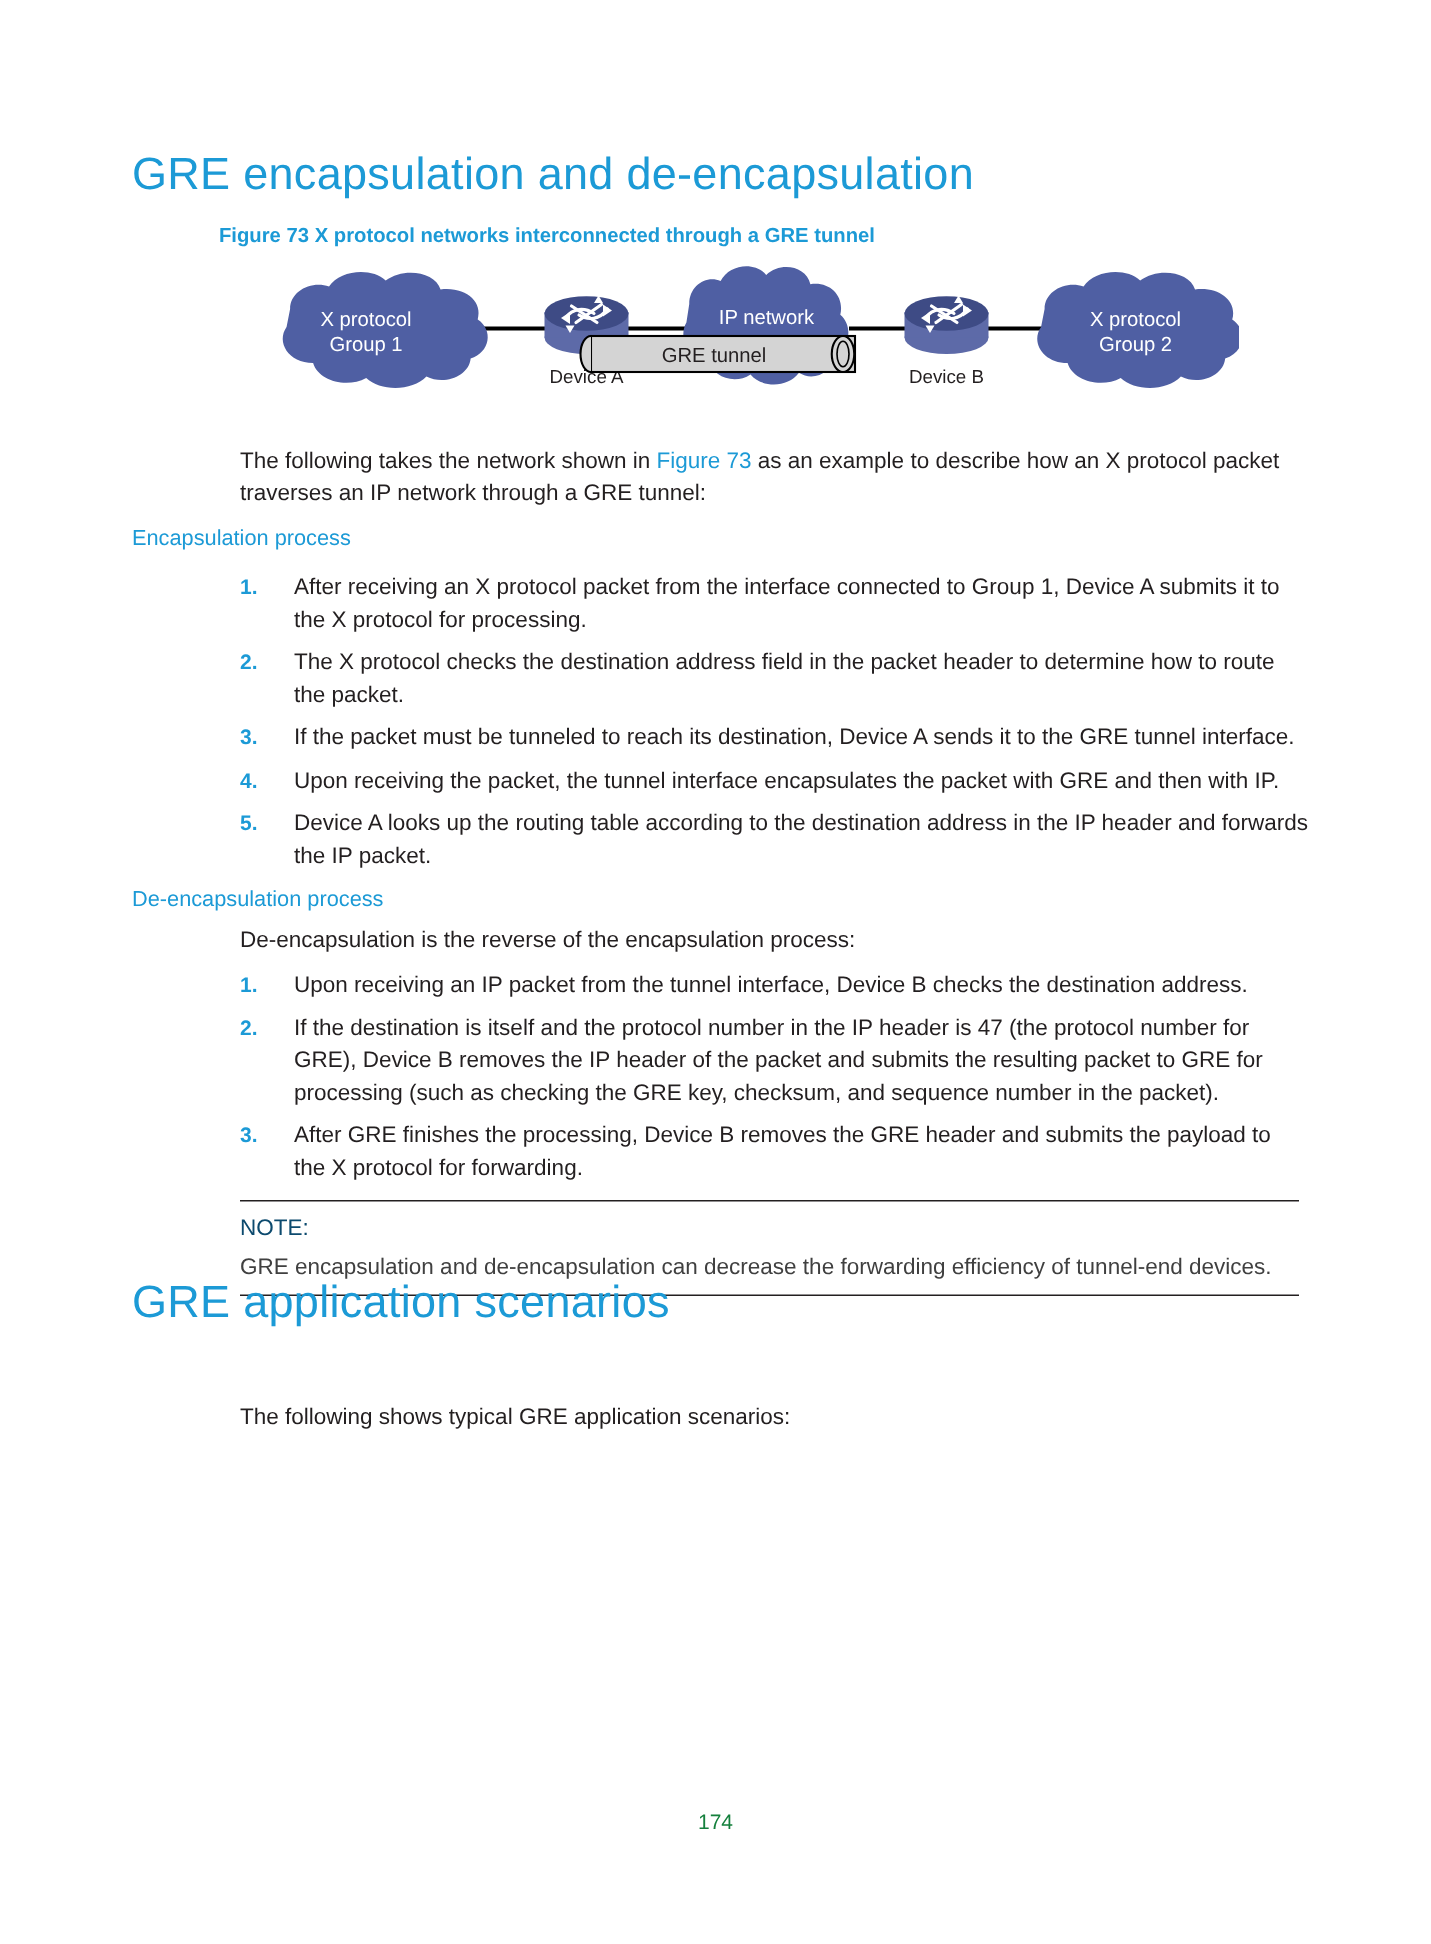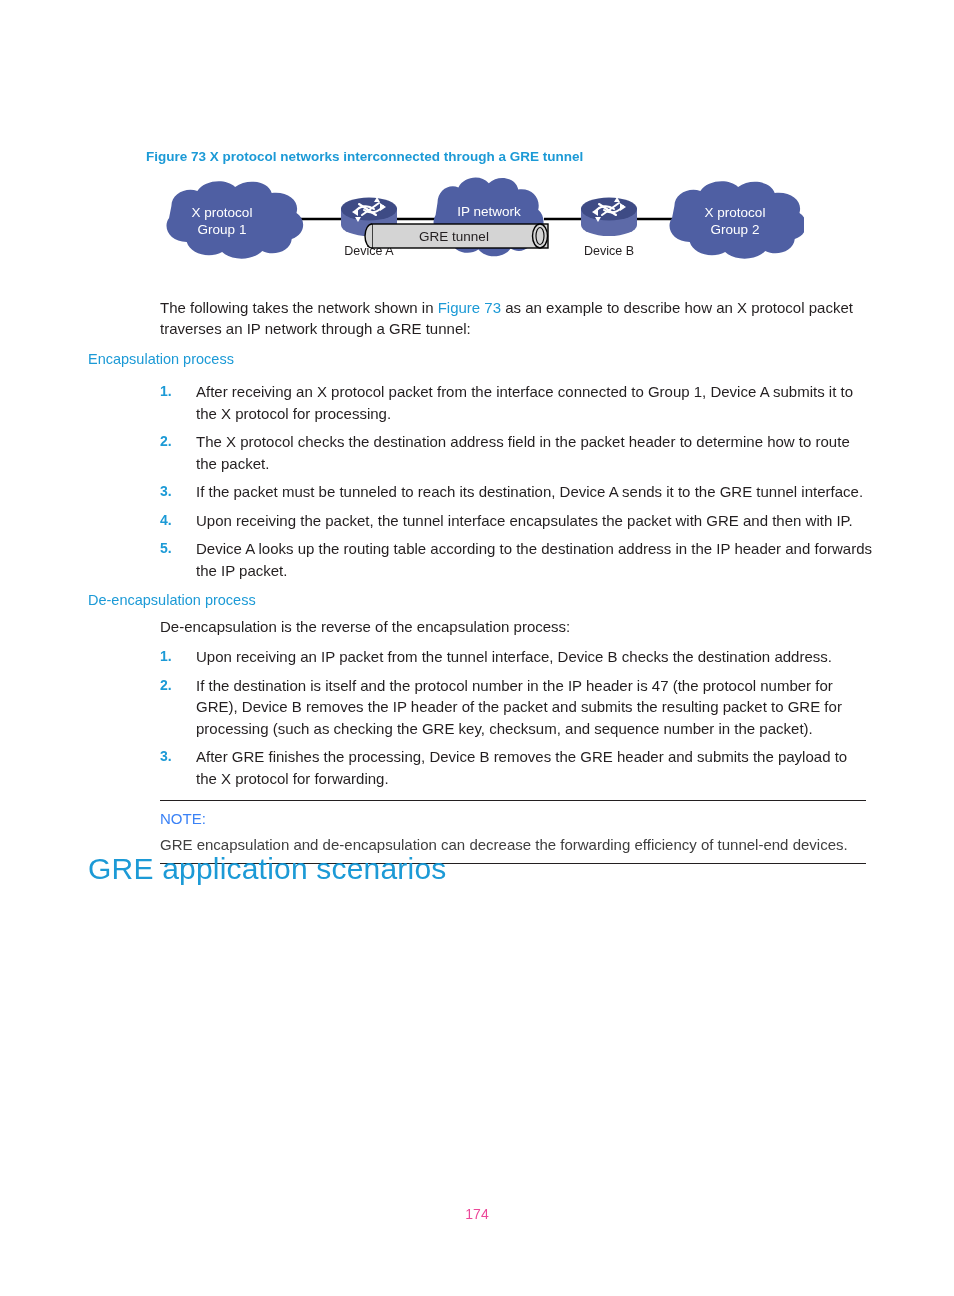--- a/index.html
+++ b/index.html
@@ -112,44 +112,44 @@
     position: absolute;
     left: 160px;
     top: 800px;
     width: 706px;
     border-top: 1.4px solid #231f20;
     border-bottom: 1.4px solid #231f20;
     padding: 9px 0 8px 0;
   }
   .note-label {
     font-size: 15px;
-    color: #3b82f6;
+    color: #0c4a6e;
     margin-bottom: 8px;
   }
   .note-text {
     font-size: 15px;
     line-height: 20px;
     color: #404040;
   }
 
   
   .page-number {
     position: absolute;
     left: 0;
     right: 0;
     top: 1206px;
     text-align: center;
     font-size: 14px;
-    color: #ec4899;
+    color: #15803d;
   }
 
   
   .figure {
     position: absolute;
-    left: 144px;
+    left: 166px;
     top: 172px;
     width: 660px;
     height: 105px;
   }
   .figure svg { display: block; }
 
   .cloud-label {
     font-family: "Liberation Sans", sans-serif;
     font-size: 13.5px;
     fill: #ffffff;
@@ -163,20 +163,21 @@
     font-family: "Liberation Sans", sans-serif;
     font-size: 13.5px;
     fill: #231f20;
   }
 </style>
 </head>
 <body>
 
 <div class="page">
 
+  <div class="h1 h1-gre-encap">GRE encapsulation and de-encapsulation</div>
 
   <div class="fig-caption">Figure 73 X protocol networks interconnected through a GRE tunnel</div>
 
   <div class="figure">
     <svg width="660" height="105" viewBox="0 0 660 105" xmlns="http://www.w3.org/2000/svg">
       <defs>
 
         <g id="cloudshape">
           <path d="M30 34
                    C30 22, 42 15, 52 19
@@ -316,16 +317,17 @@
     </div>
   </div>
 
   <div class="note-box">
     <div class="note-label">NOTE:</div>
     <div class="note-text">GRE encapsulation and de-encapsulation can decrease the forwarding efficiency of tunnel-end devices.</div>
   </div>
 
   <div class="h1 h1-gre-app">GRE application scenarios</div>
 
+  <div class="body-text p-app-lead">The following shows typical GRE application scenarios:</div>
 
   <div class="page-number">174</div>
 
 </div>
 
 </body></html>

